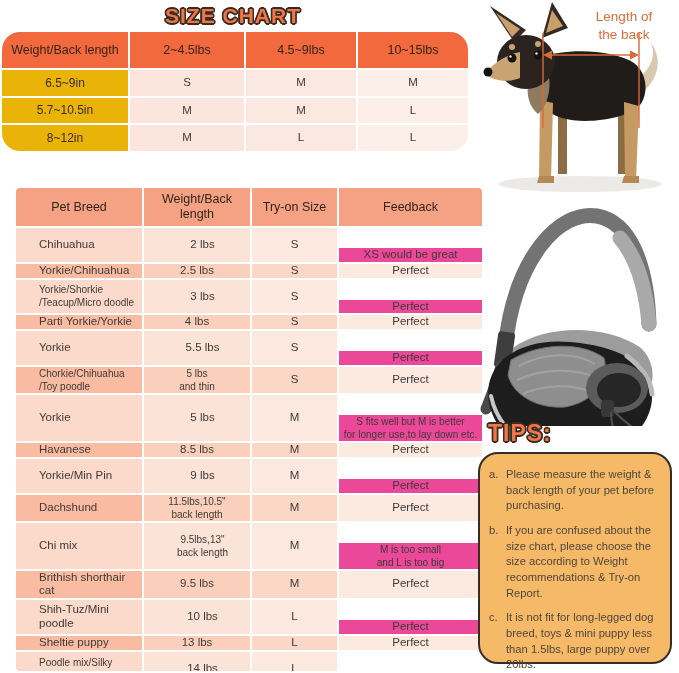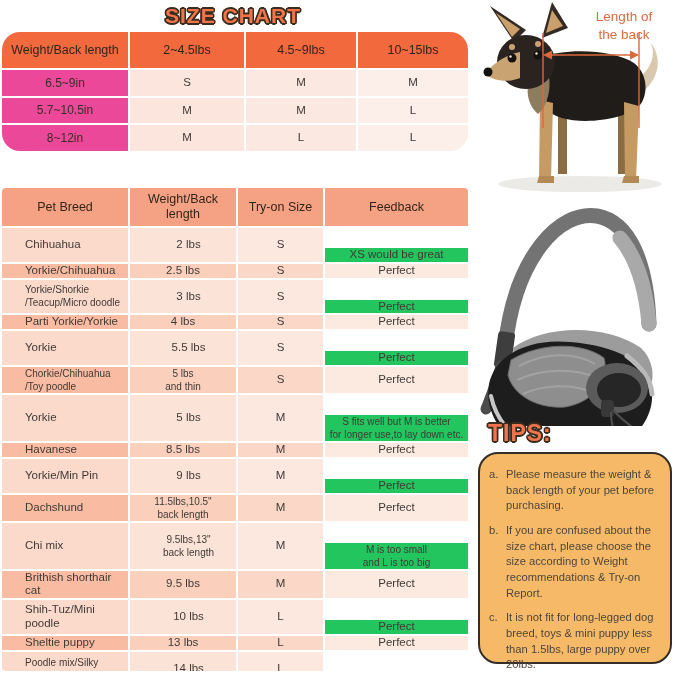--- a/index.html
+++ b/index.html
@@ -23,39 +23,39 @@
   
   .sc-table{
     position:absolute;left:2px;top:32px;width:466px;height:119px;
     display:grid;grid-template-columns:126px 114px 110px 1fr;
     grid-template-rows:36px 1fr 1fr 1fr;gap:2px;background:#ffffff;
     border-radius:18px;overflow:hidden;
   }
   .cell{display:flex;align-items:center;justify-content:center;text-align:center;
         font-size:11.5px;color:#3F3A36;line-height:1.2;}
   .sc-table .hcell{background:#F2693E;font-size:12.5px;color:#33241A;}
-  .sc-table .rowlabel{background:#ec4899;font-size:12px;color:#3A2E24;}
+  .sc-table .rowlabel{background:#eab308;font-size:12px;color:#3A2E24;}
   .sc-table .d2{background:#FBE5DC;}
   .sc-table .d3{background:#FBE8E1;}
   .sc-table .d4{background:#FCEEE9;}
 
   
   .to-table{
-    position:absolute;left:2px;top:188px;width:466px;height:483px;
+    position:absolute;left:16px;top:188px;width:466px;height:483px;
     display:grid;grid-template-columns:126px 106px 85px 1fr;
     grid-template-rows:38px repeat(15,1fr);gap:2px;background:#ffffff;
     border-radius:4px;overflow:hidden;
   }
   .to-table .hcell{background:#F5A284;font-size:12.5px;color:#33241A;}
   .to-table .breed{justify-content:flex-start;text-align:left;padding-left:23px;}
   .row{display:contents;}
   .odd  .c1{background:#FBD9CB;}
   .odd  .c2{background:#FCE3D8;padding-left:11px;}
   .odd  .c3{background:#FCE8DF;}
-  .odd  .c4{background:#22c55e;margin-top:20px;}
+  .odd  .c4{background:#ec4899;margin-top:20px;}
   .even .c1{background:#F9BCA2;}
   .even .c2{background:#FAD0BD;}
   .even .c3{background:#FBD7C7;}
   .even .c4{background:#FCE9E0;}
   .ml{white-space:pre-line;font-size:10px;line-height:1.3;}
 
   
   #dog-figure{position:absolute;left:468px;top:0;width:211px;height:200px;}
   #back-length-label{
     position:absolute;left:568px;top:8px;width:112px;text-align:center;

